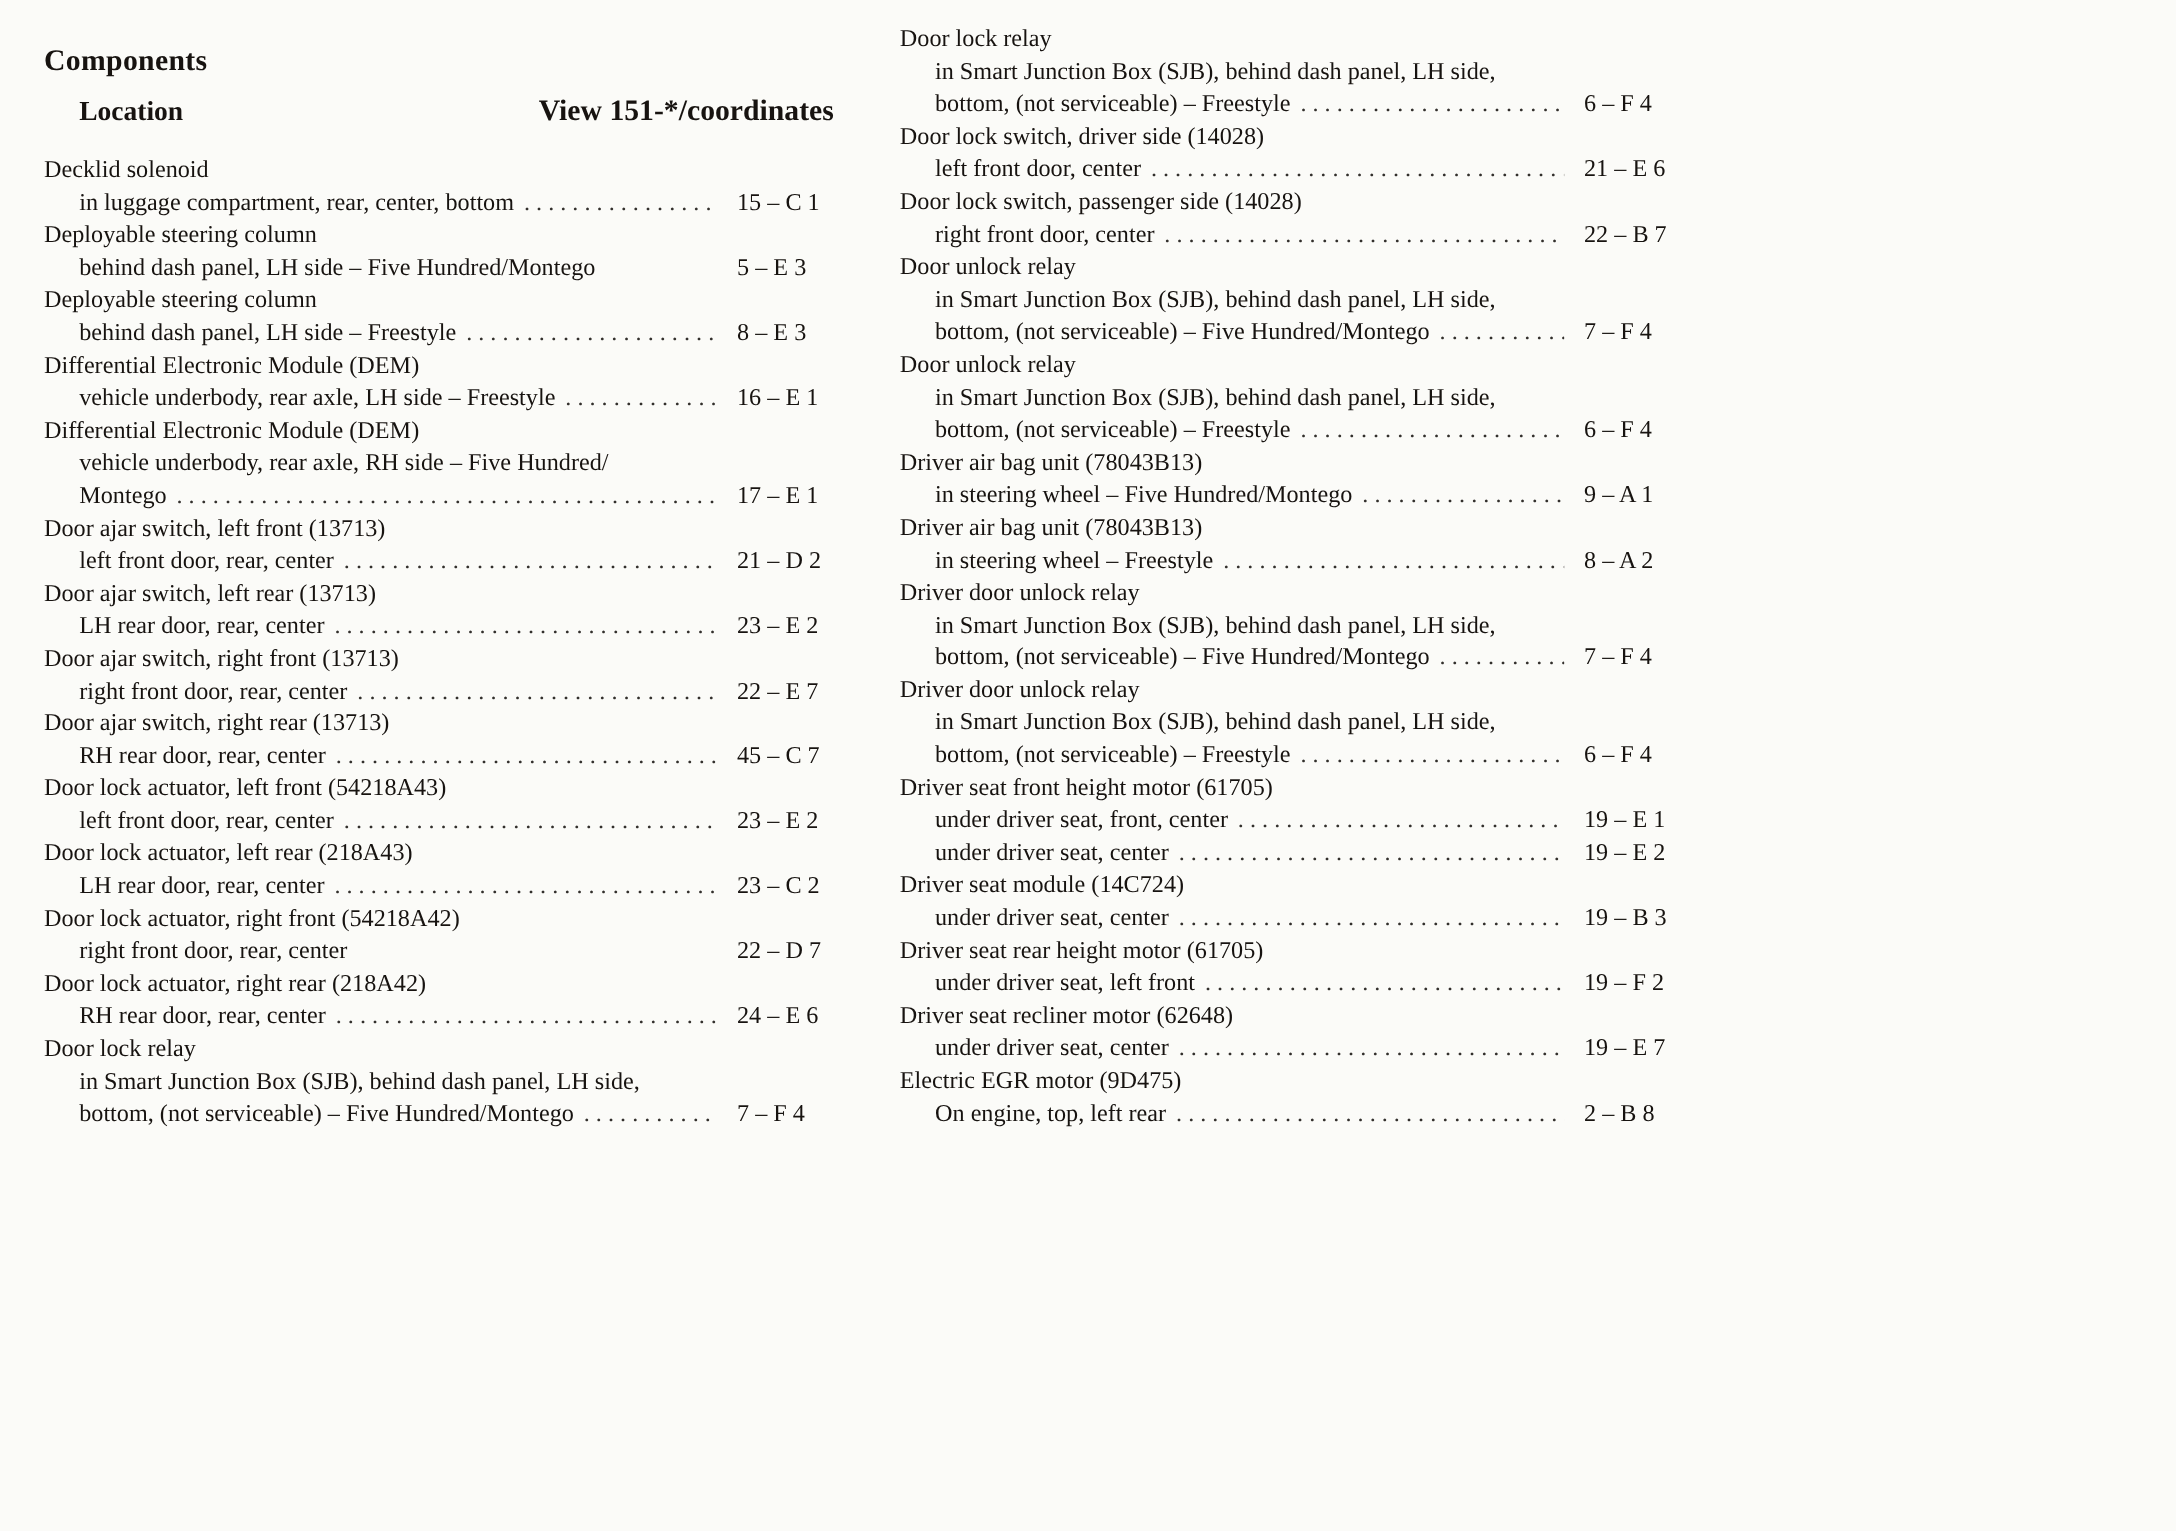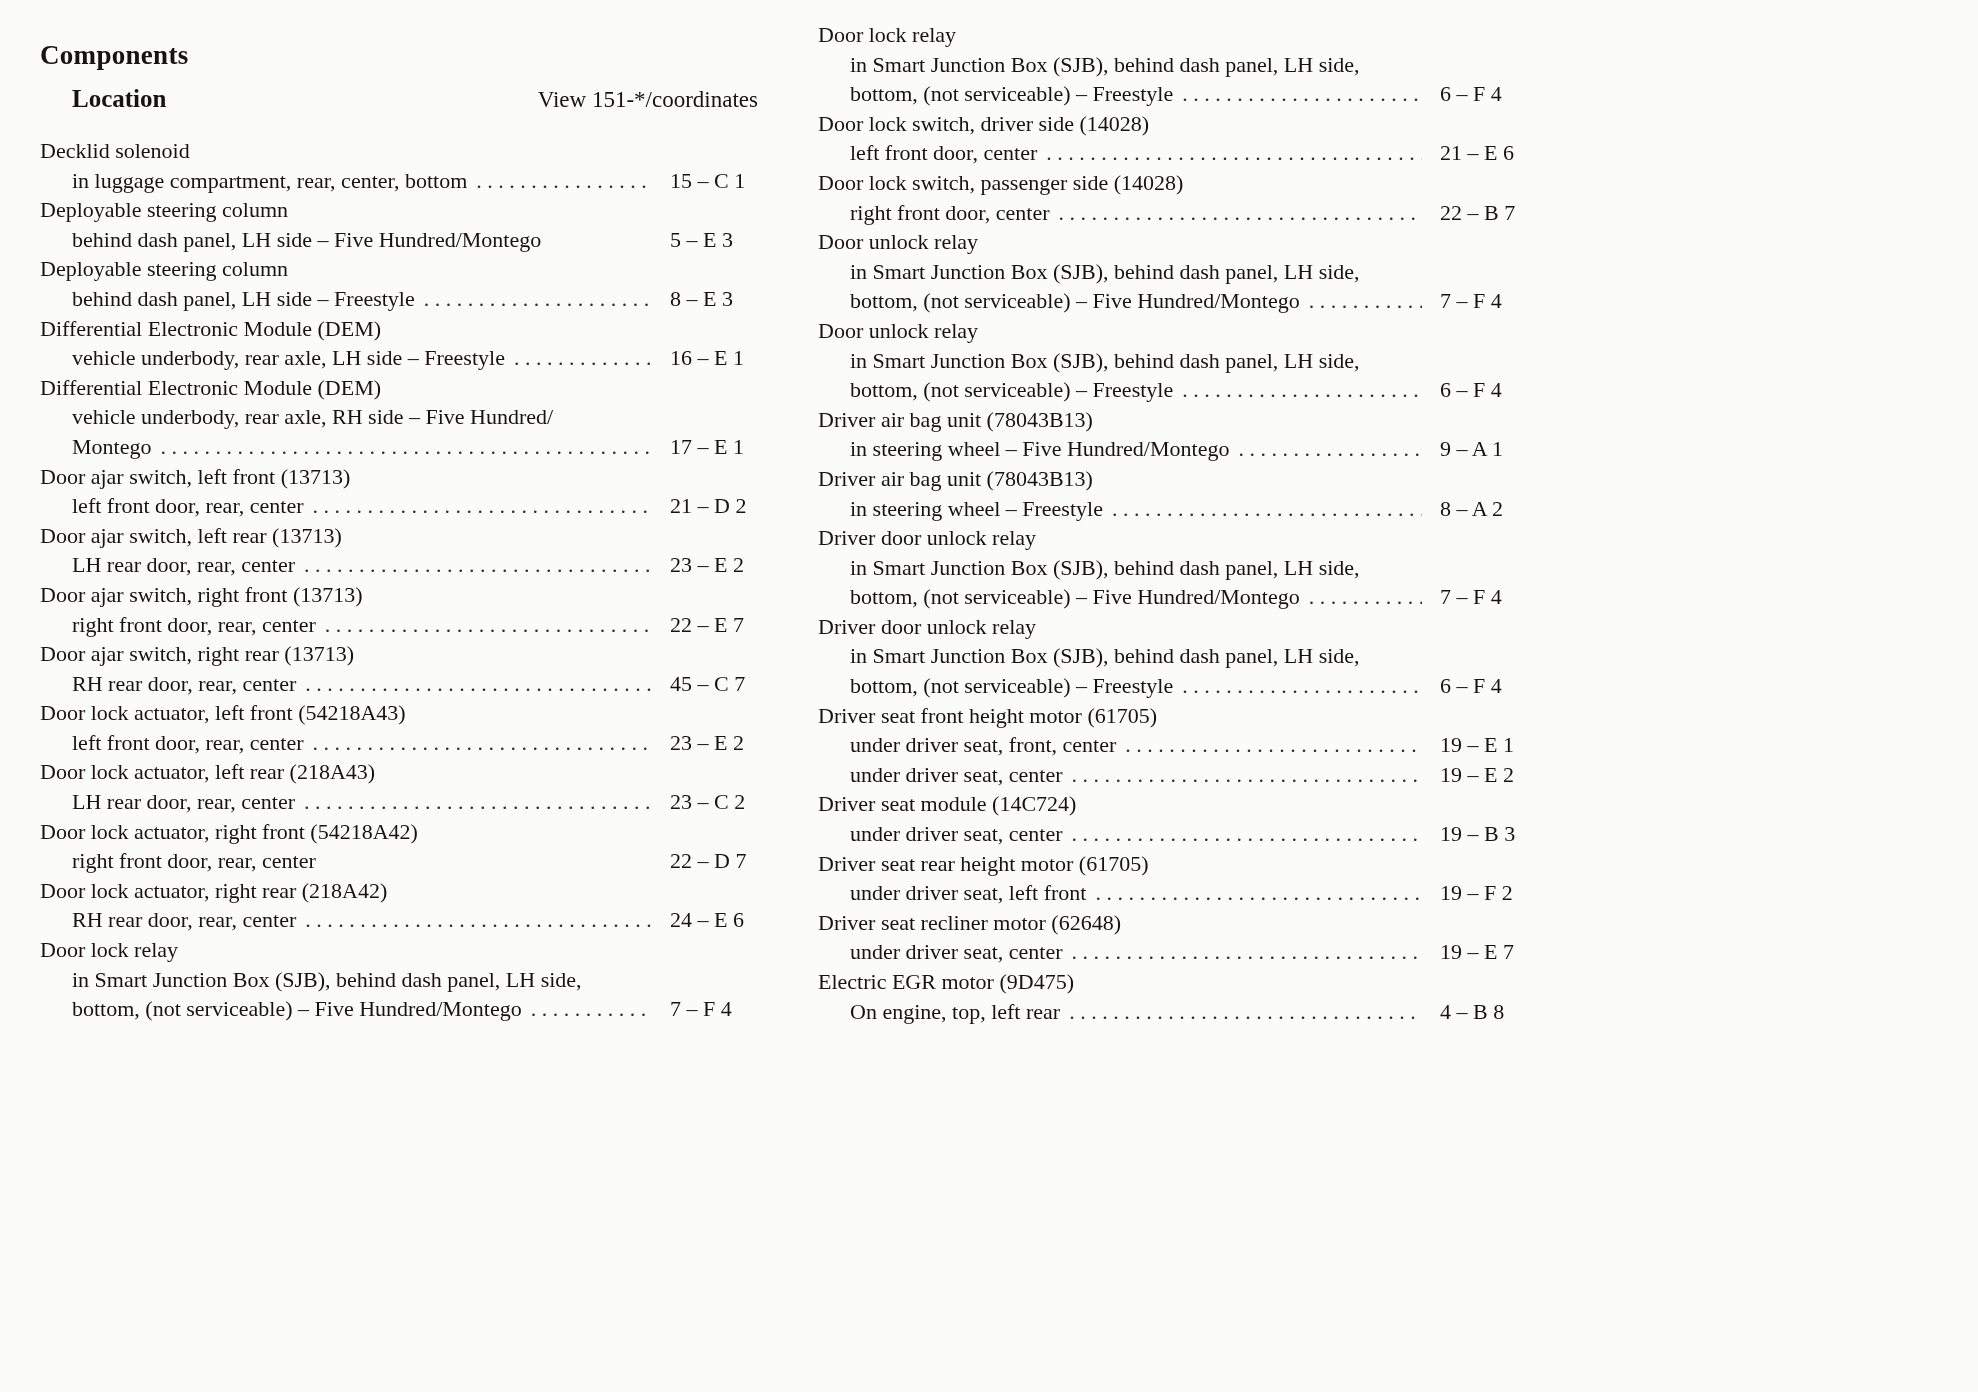--- a/index.html
+++ b/index.html
@@ -28,21 +28,21 @@
   }
 
   .header-row {
     display: flex;
     justify-content: space-between;
     align-items: baseline;
     margin-top: 14px;
     margin-bottom: 23px;
   }
   .header-loc  { font-size: 25px; font-weight: bold; margin-left: 32px; text-align: center; }
-  .header-view { font-size: 23px; font-weight: normal; }
+  .header-view { font-size: 27px; font-weight: bold; }
 
   .name-line, .loc-line {
     font-size: 22px;
     line-height: 29.6px;
     white-space: nowrap;
   }
   .loc-line { padding-left: 32px; }
 
   .loc-last { display: flex; align-items: baseline; }
   .loc-text { flex: 0 0 auto; }
@@ -313,19 +313,19 @@
             <span class="loc-text">under driver seat, center</span>
             <span class="leader"></span>
             <span class="coord">19 – E 7</span>
           </div>
         </div>
         <div class="entry">
           <div class="name-line">Electric EGR motor (9D475)</div>
           <div class="loc-line loc-last">
             <span class="loc-text">On engine, top, left rear</span>
             <span class="leader"></span>
-            <span class="coord">4 – B 8</span>
+            <span class="coord">2 – B 8</span>
           </div>
         </div>
       </div>
   </div>
 
 </div>
 
 </body></html>

